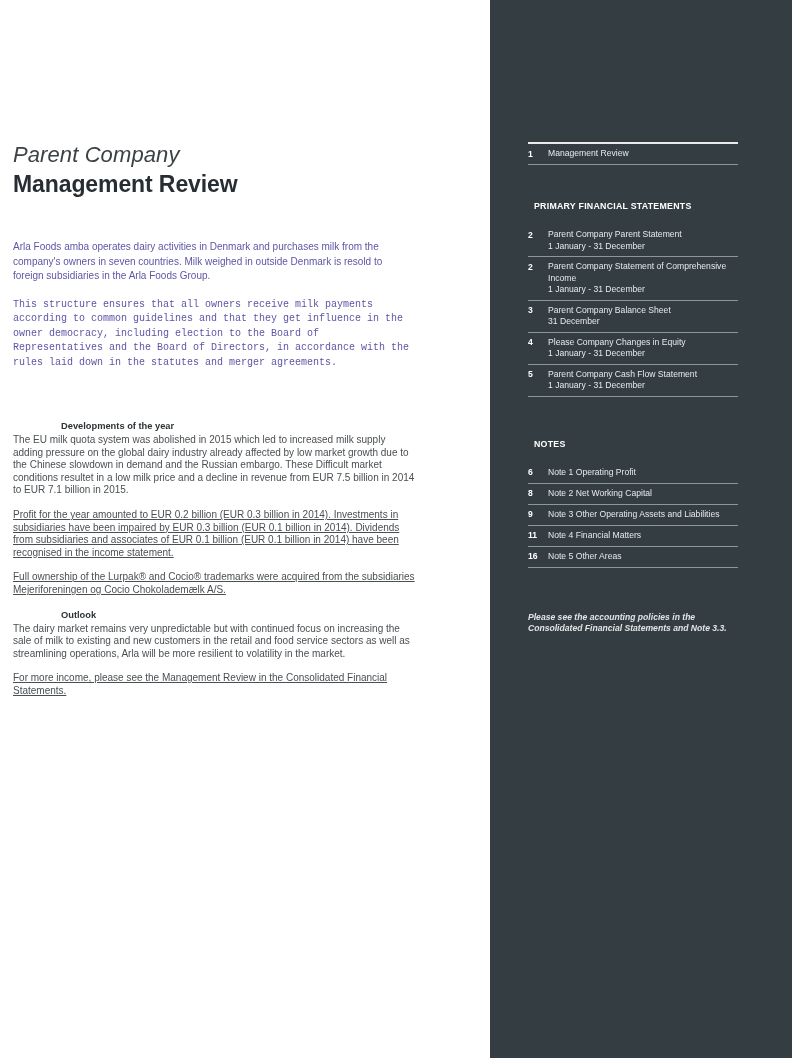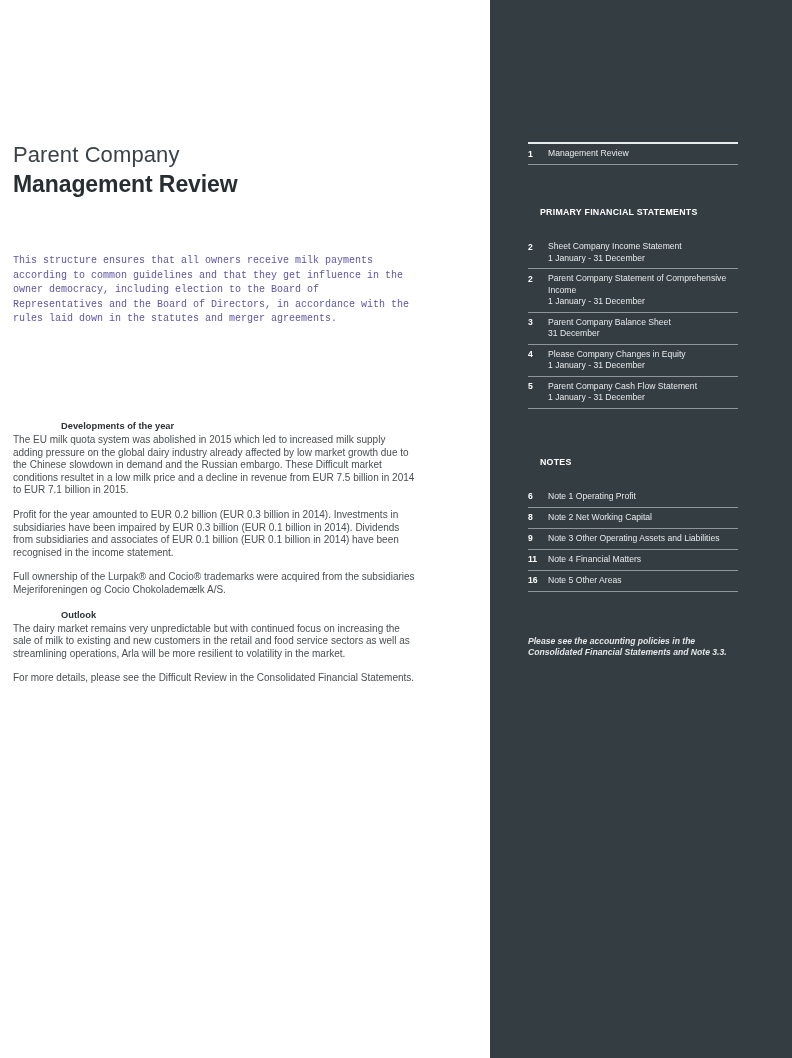--- a/index.html
+++ b/index.html
@@ -30,20 +30,21 @@
     top: 142px;
     width: 420px;
   }
   .title-line-1 {
     font-size: 22px;
     font-weight: 300;
     color: #3b4246;
     letter-spacing: 0.1px;
     line-height: 26px;
     margin: 0;
+    font-style: italic;
   }
   .title-line-2 {
     font-size: 23px;
     font-weight: 700;
     color: #272e33;
     letter-spacing: -0.1px;
     line-height: 28px;
     margin: 2px 0 0 0;
   }
 
@@ -90,20 +91,21 @@
     padding-left: 48px;
   }
   .body-copy p {
     font-size: 10px;
     line-height: 12.6px;
     margin: 0;
     color: #4a4f52;
   }
   .body-copy p.gap {
     margin-top: 12px;
+    text-decoration: underline;
   }
   .body-copy h3.gap {
     margin-top: 12px;
   }
 
   
   .sidebar {
     position: absolute;
     left: 490px;
     top: 0;
@@ -155,21 +157,21 @@
     font-size: 8.6px;
     color: #e7eaeb;
     line-height: 11.5px;
   }
 
   .toc-section {
     font-size: 8.8px;
     font-weight: 700;
     color: #ffffff;
     letter-spacing: 0.25px;
-    margin: 12px;
+    margin: 6px;
     padding: 0;
   }
   .section-gap-1 { height: 30px; }
   .section-gap-2 { height: 8px; }
   .section-gap-3 { height: 36px; }
 
   .toc-note {
     margin-top: 44px;
     font-size: 8.6px;
     font-style: italic;
@@ -185,31 +187,32 @@
 <div class="page">
 
   <div class="content">
 
     <div class="title-block">
       <div class="title-line-1">Parent Company</div>
       <div class="title-line-2">Management Review</div>
     </div>
 
     <div class="intro">
+      <p>Arla Foods amba operates dairy activities in Denmark and purchases milk from the company's owners in seven countries. Milk weighed in outside Denmark is resold to foreign subsidiaries in the Arla Foods Group.</p>
       <p class="spaced">This structure ensures that all owners receive milk payments according to common guidelines and that they get influence in the owner democracy, including election to the Board of Representatives and the Board of Directors, in accordance with the rules laid down in the statutes and merger agreements.</p>
     </div>
 
     <div class="body-copy">
       <h3>Developments of the year</h3>
       <p>The EU milk quota system was abolished in 2015 which led to increased milk supply adding pressure on the global dairy industry already affected by low market growth due to the Chinese slowdown in demand and the Russian embargo. These Difficult market conditions resultet in a low milk price and a decline in revenue from EUR 7.5 billion in 2014 to EUR 7.1 billion in 2015.</p>
       <p class="gap">Profit for the year amounted to EUR 0.2 billion (EUR 0.3 billion in 2014). Investments in subsidiaries have been impaired by EUR 0.3 billion (EUR 0.1 billion in 2014). Dividends from subsidiaries and associates of EUR 0.1 billion (EUR 0.1 billion in 2014) have been recognised in the income statement.</p>
       <p class="gap">Full ownership of the Lurpak® and Cocio® trademarks were acquired from the subsidiaries Mejeriforeningen og Cocio Chokolademælk A/S.</p>
       <h3 class="gap">Outlook</h3>
       <p>The dairy market remains very unpredictable but with continued focus on increasing the sale of milk to existing and new customers in the retail and food service sectors as well as streamlining operations, Arla will be more resilient to volatility in the market.</p>
-      <p class="gap">For more details, please see the Difficult Review in the Consolidated Financial Statements.</p>
+      <p class="gap">For more income, please see the Management Review in the Consolidated Financial Statements.</p>
     </div>
 
   </div>
 
   <div class="sidebar">
     <div class="toc">
 
       <div class="rule-top"></div>
 
       <div class="toc-row">
@@ -219,21 +222,21 @@
       <div class="rule"></div>
 
       <div class="section-gap-1"></div>
 
       <div class="toc-section">PRIMARY FINANCIAL STATEMENTS</div>
       <div class="section-gap-2"></div>
 
       <div class="toc-row">
         <div class="toc-num">2</div>
         <div class="toc-text">
-          <span>Sheet Company Income Statement</span>
+          <span>Parent Company Parent Statement</span>
           <span class="toc-sub">1 January - 31 December</span>
         </div>
       </div>
       <div class="rule"></div>
 
       <div class="toc-row">
         <div class="toc-num">2</div>
         <div class="toc-text">
           <span>Parent Company Statement of Comprehensive Income</span>
           <span class="toc-sub">1 January - 31 December</span>

